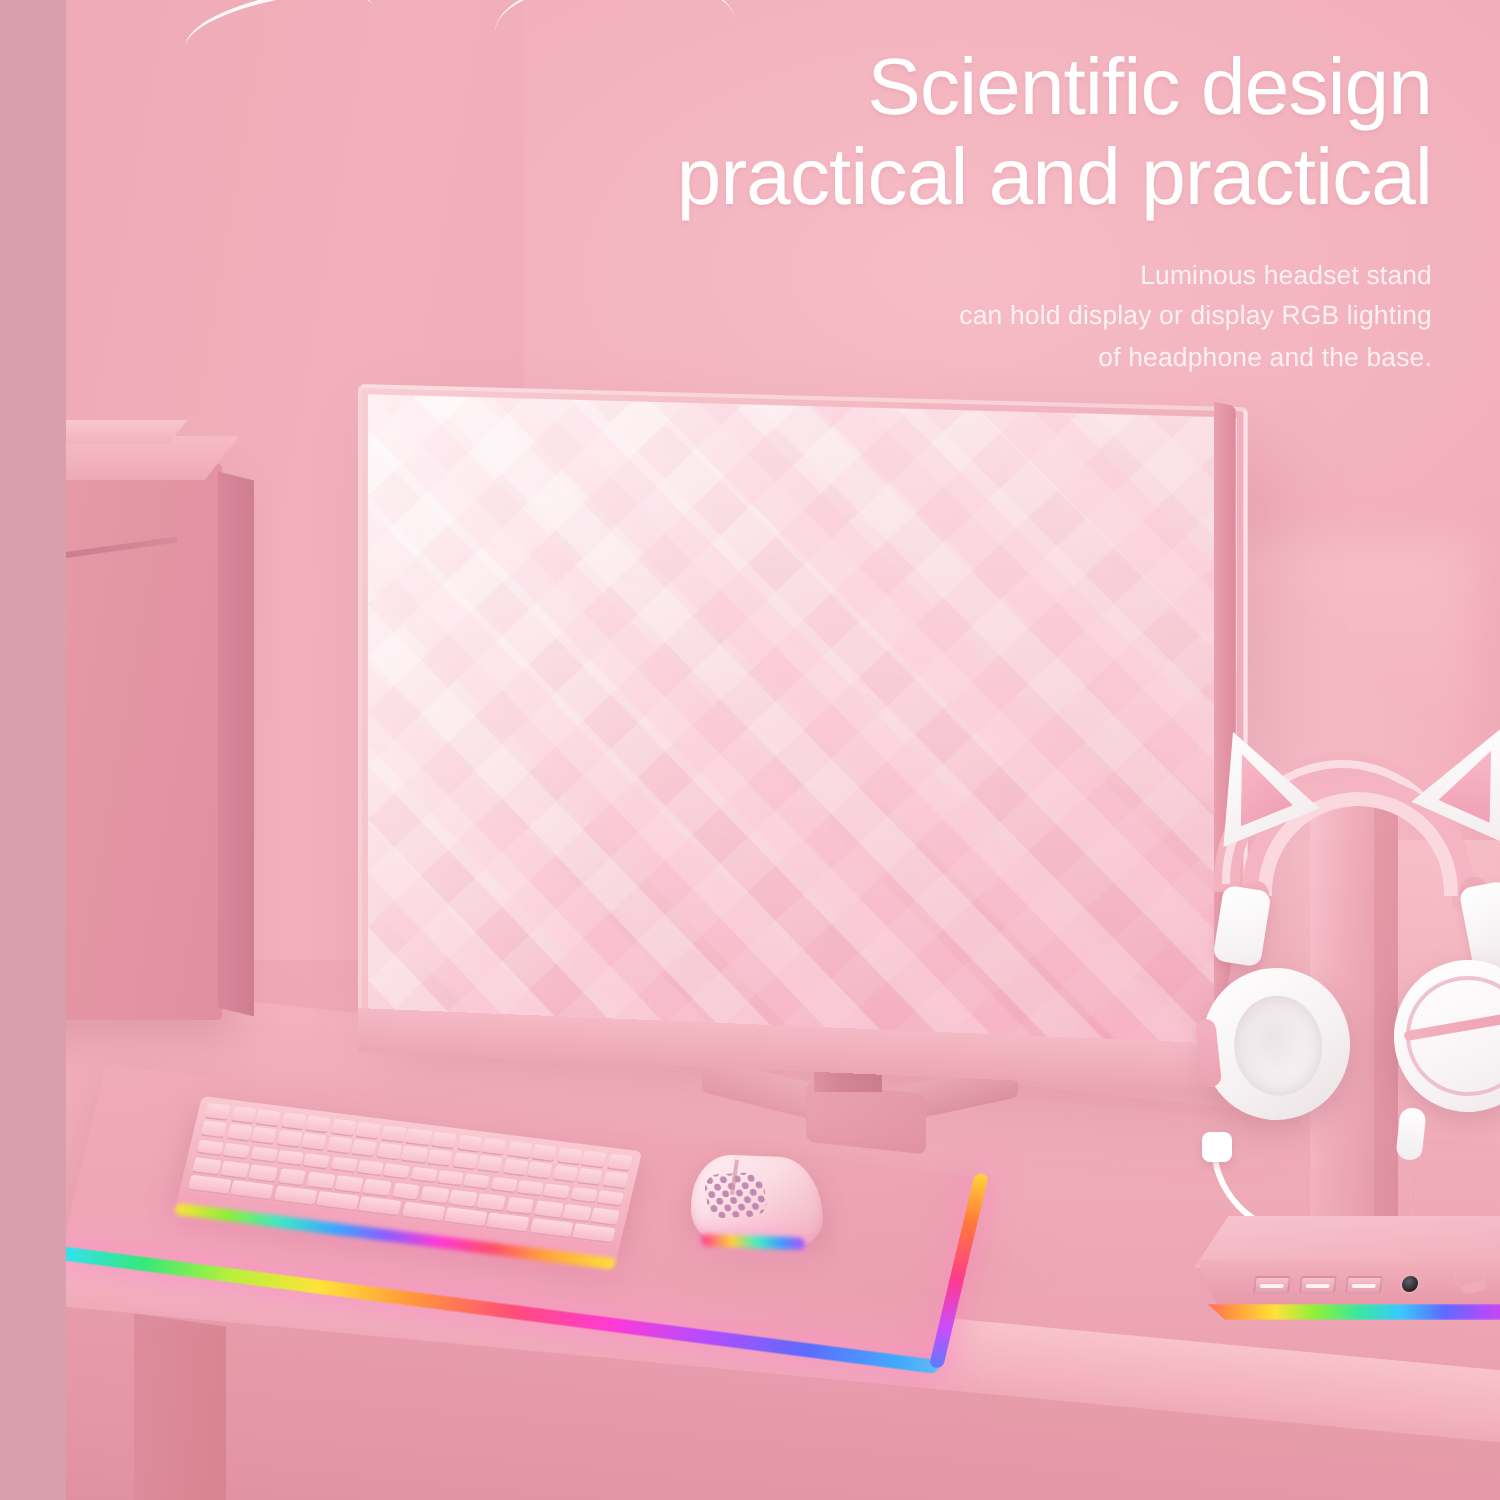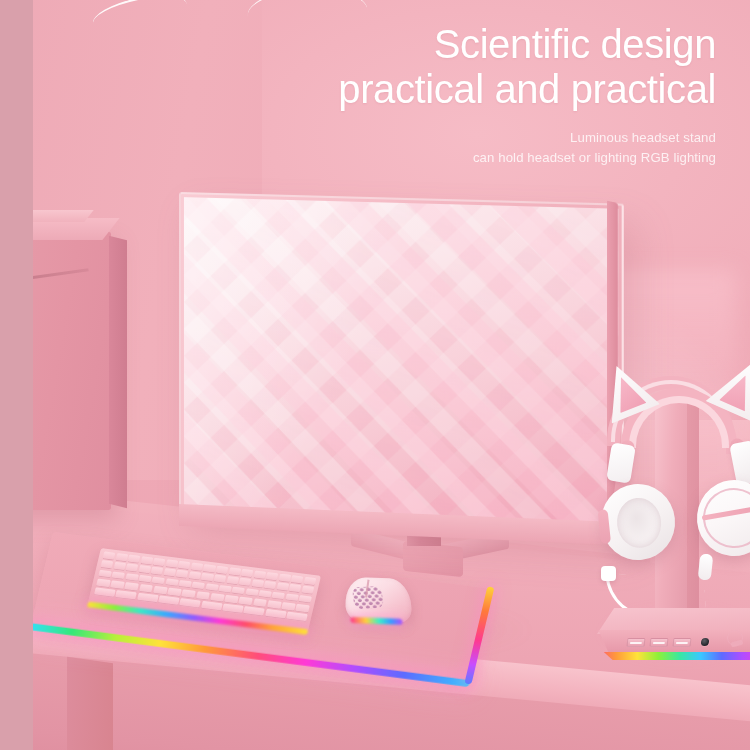--- a/index.html
+++ b/index.html
@@ -518,21 +518,22 @@
   <div class="far-floor"></div>
   <div class="wall-column"></div>
 
   <div class="copy">
     <div class="headline">
       <span class="l1">Scientific design</span>
       <span class="l2">practical and practical</span>
     </div>
     <div class="subcopy">
       <span>Luminous headset stand</span>
-      <span>can hold headset or lighting RGB lighting</span>
+      <span>can hold display or display RGB lighting</span>
+      <span>of headphone and the base.</span>
     </div>
   </div>
 
   <div class="desk-top"></div>
   <div class="desk-top2"></div>
   <div class="desk-shadow"></div>
   <div class="desk-edge"></div>
   <div class="desk-front"></div>
   <div class="desk-leg"></div>
 

